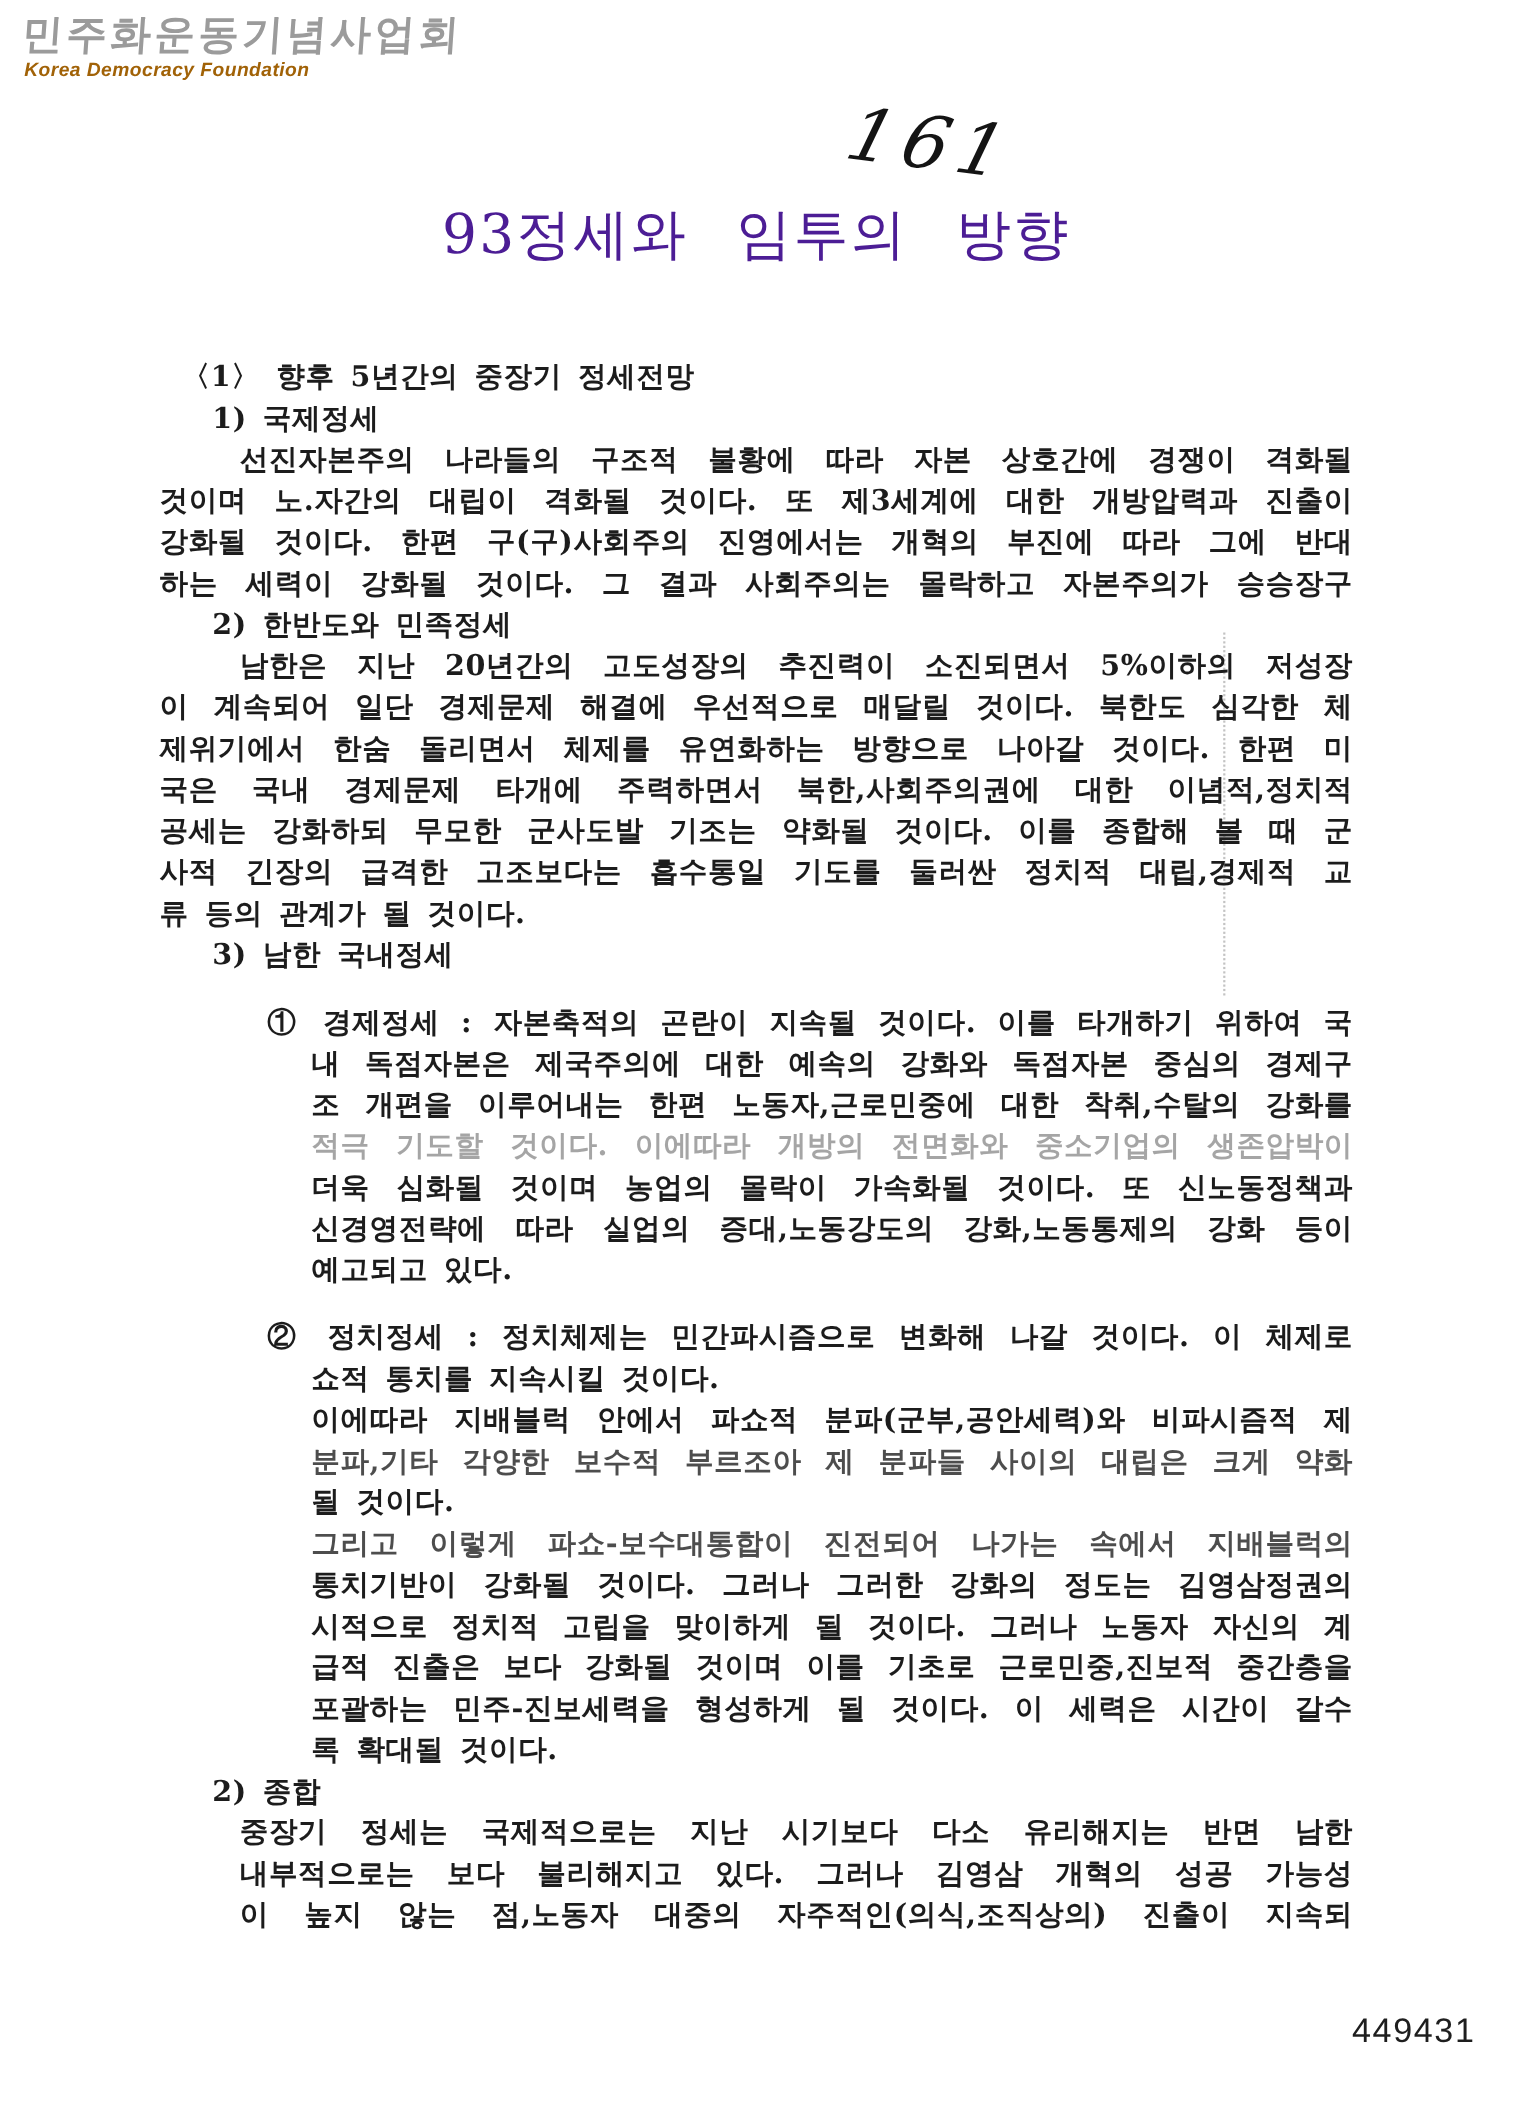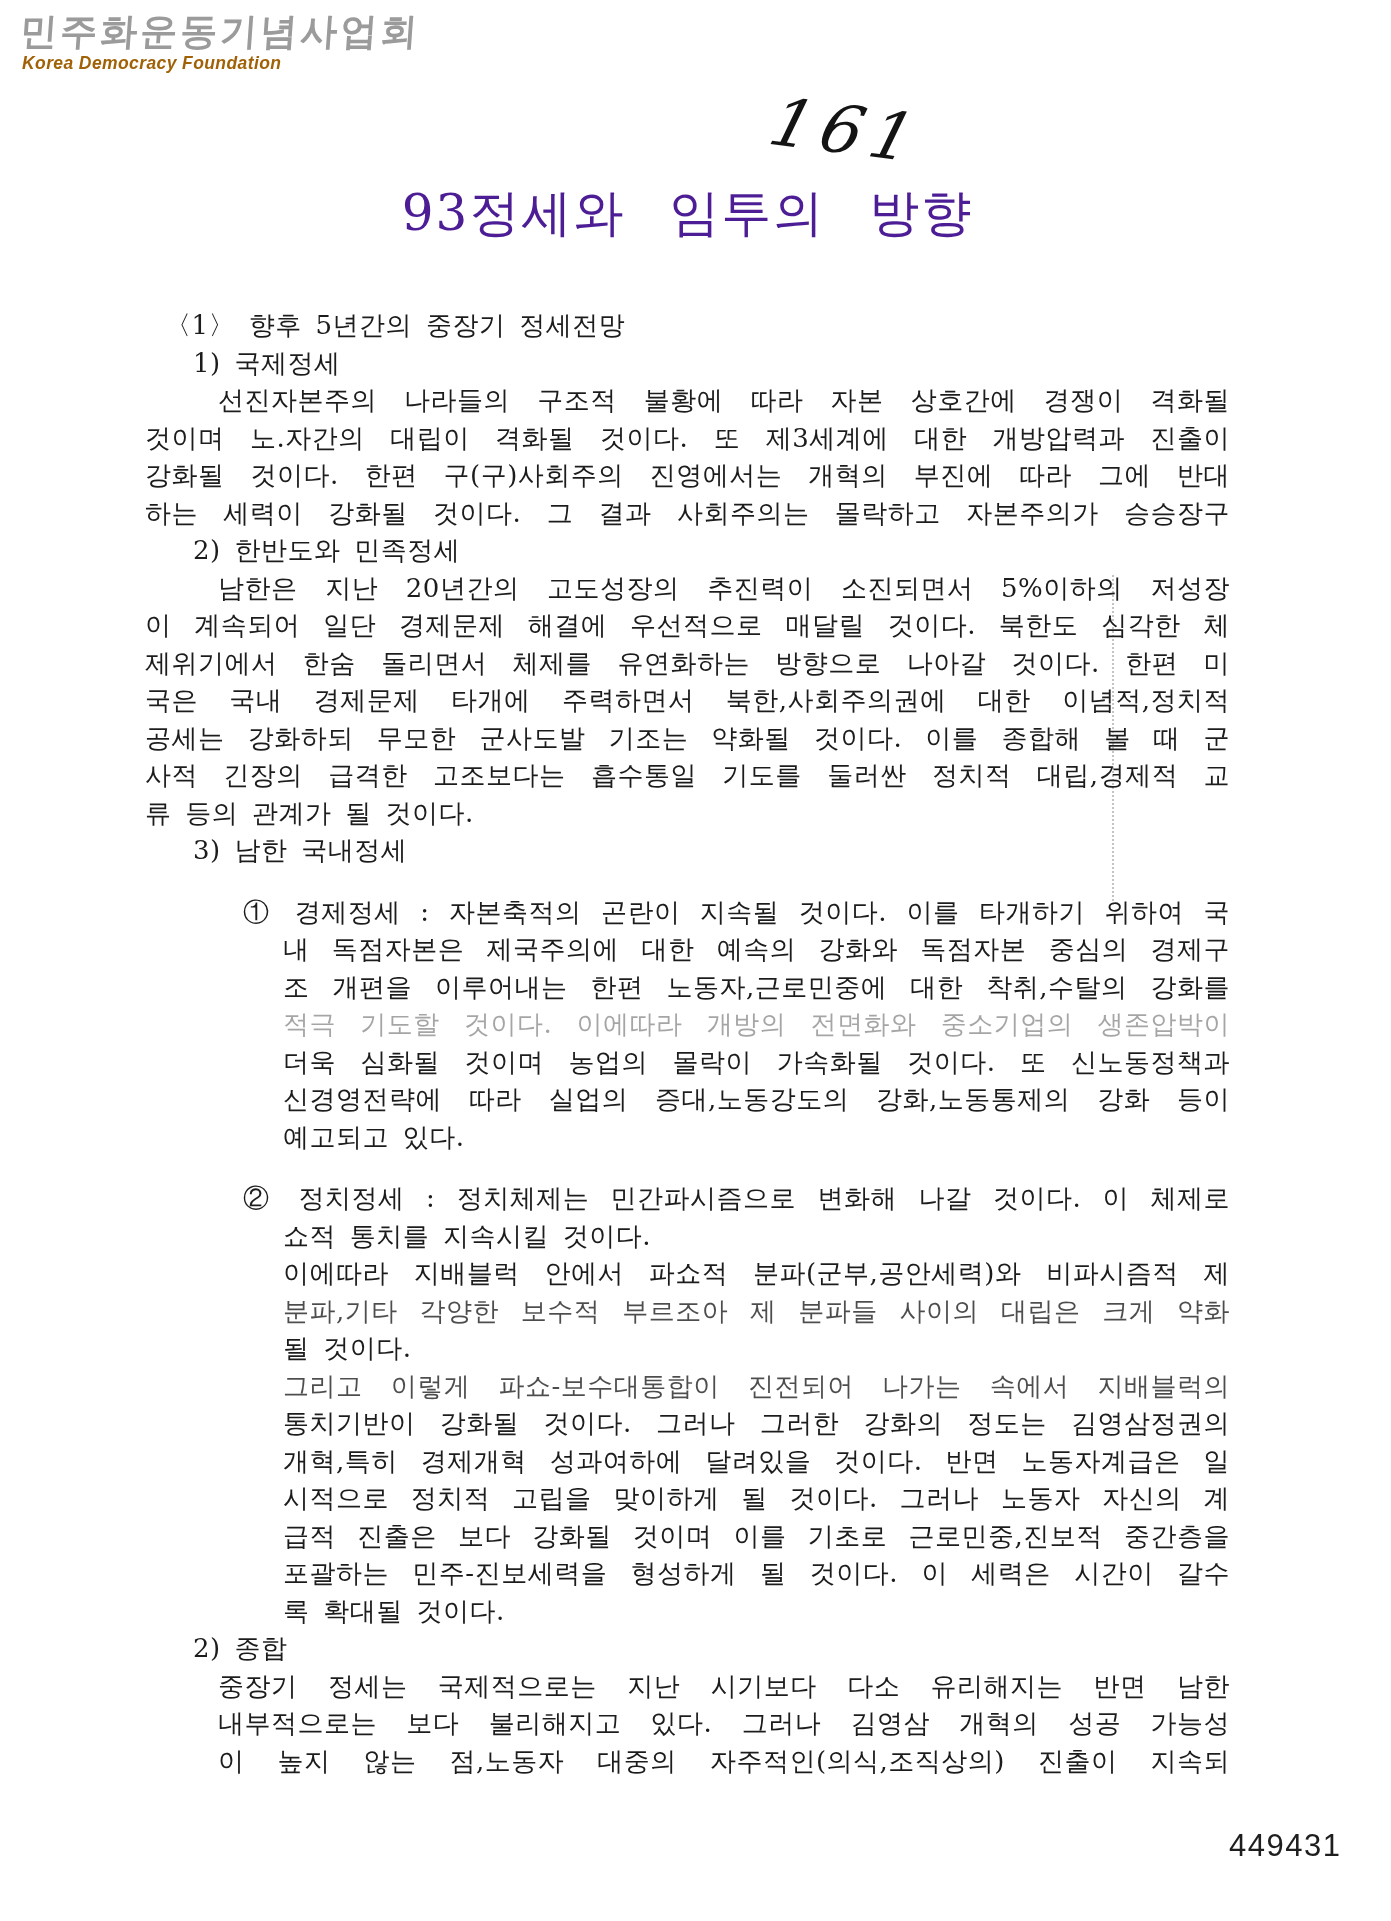--- a/index.html
+++ b/index.html
@@ -38,24 +38,25 @@
   
   .title{
     position:absolute;left:145px;top:186px;width:1085px;
     text-align:center;
     font-weight:400;font-size:50px;line-height:54px;
     letter-spacing:2px;word-spacing:26px;
     color:#4c1d95;
   }
   
   .doc-body{
-    position:absolute;left:145px;top:307px;width:1085px;
+    position:absolute;left:145px;top:325px;width:1085px;
     font-size:26px;line-height:37.5px;
     letter-spacing:.5px;word-spacing:5px;
     color:#1c1c1c;
+    font-weight:bold;
   }
   .line{min-height:37.5px;}
   .line.sec{margin-left:20px;}
   .line.num{margin-left:48px;}
   .line.first{margin-left:73px;}
   .line.flush{margin-left:0;}
   .line.circ{margin-left:98px;margin-top:24px;}
   .line.sub{margin-left:138px;}
   .line.j{text-align:justify;text-align-last:justify;}
   .line.f-hard{opacity:.45;filter:blur(.5px);color:#3a3a3a;}
@@ -109,21 +110,20 @@
       <div class="line sub j">더욱 심화될 것이며 농업의 몰락이 가속화될 것이다. 또 신노동정책과</div>
       <div class="line sub j">신경영전략에 따라 실업의 증대,노동강도의 강화,노동통제의 강화 등이</div>
       <div class="line sub">예고되고 있다.</div>
       <div class="line circ j">② 정치정세 : 정치체제는 민간파시즘으로 변화해 나갈 것이다. 이 체제로</div>
       <div class="line sub">쇼적 통치를 지속시킬 것이다.</div>
       <div class="line sub j">이에따라 지배블럭 안에서 파쇼적 분파(군부,공안세력)와 비파시즘적 제</div>
       <div class="line sub j f-soft">분파,기타 각양한 보수적 부르조아 제 분파들 사이의 대립은 크게 약화</div>
       <div class="line sub">될 것이다.</div>
       <div class="line sub j f-soft">그리고 이렇게 파쇼-보수대통합이 진전되어 나가는 속에서 지배블럭의</div>
       <div class="line sub j">통치기반이 강화될 것이다. 그러나 그러한 강화의 정도는 김영삼정권의</div>
-      <div class="line sub j">개혁,특히 경제개혁 성과여하에 달려있을 것이다. 반면 노동자계급은 일</div>
       <div class="line sub j">시적으로 정치적 고립을 맞이하게 될 것이다. 그러나 노동자 자신의 계</div>
       <div class="line sub j">급적 진출은 보다 강화될 것이며 이를 기초로 근로민중,진보적 중간층을</div>
       <div class="line sub j">포괄하는 민주-진보세력을 형성하게 될 것이다. 이 세력은 시간이 갈수</div>
       <div class="line sub">록 확대될 것이다.</div>
       <div class="line num">2) 종합</div>
       <div class="line first j">중장기 정세는 국제적으로는 지난 시기보다 다소 유리해지는 반면 남한</div>
       <div class="line first j">내부적으로는 보다 불리해지고 있다. 그러나 김영삼 개혁의 성공 가능성</div>
       <div class="line first j">이 높지 않는 점,노동자 대중의 자주적인(의식,조직상의) 진출이 지속되</div>
     </div>
 

